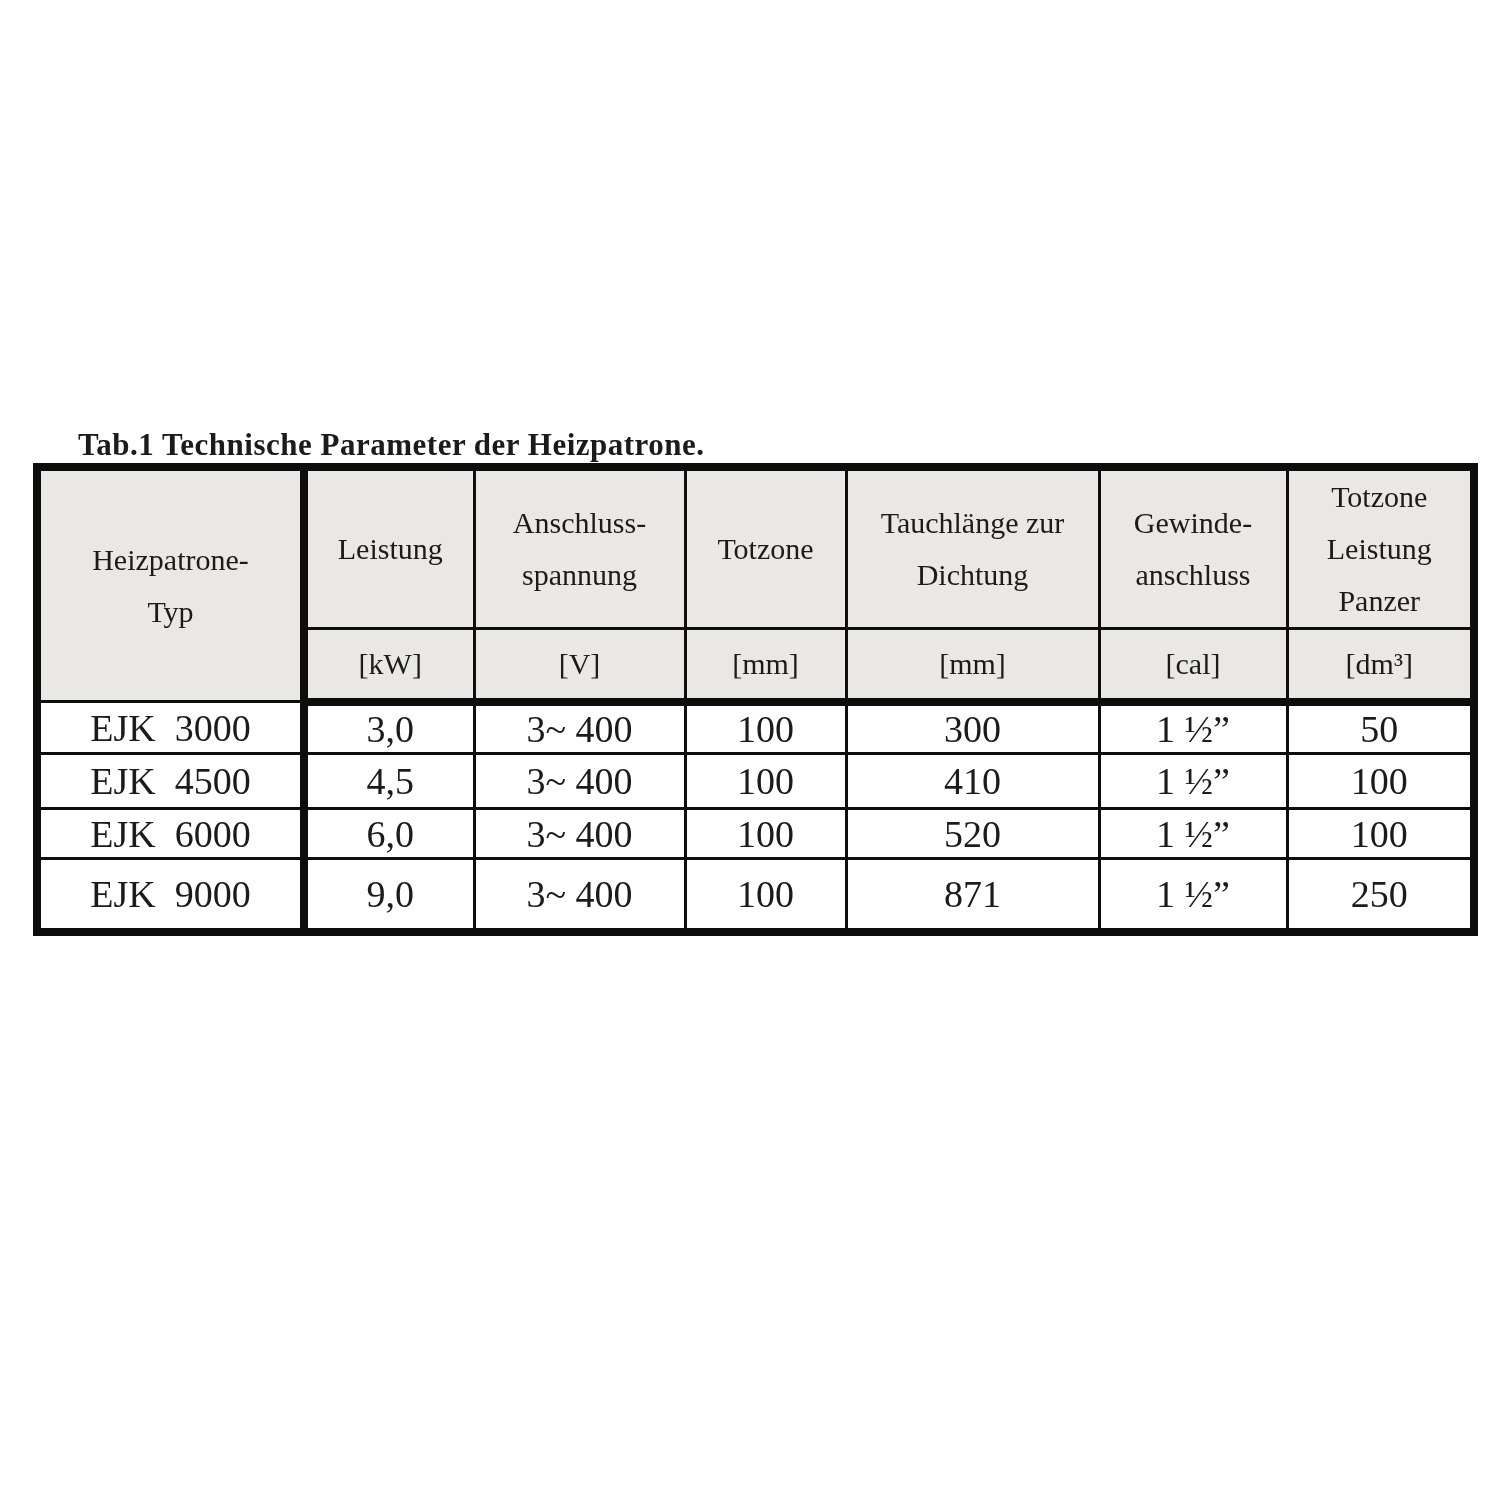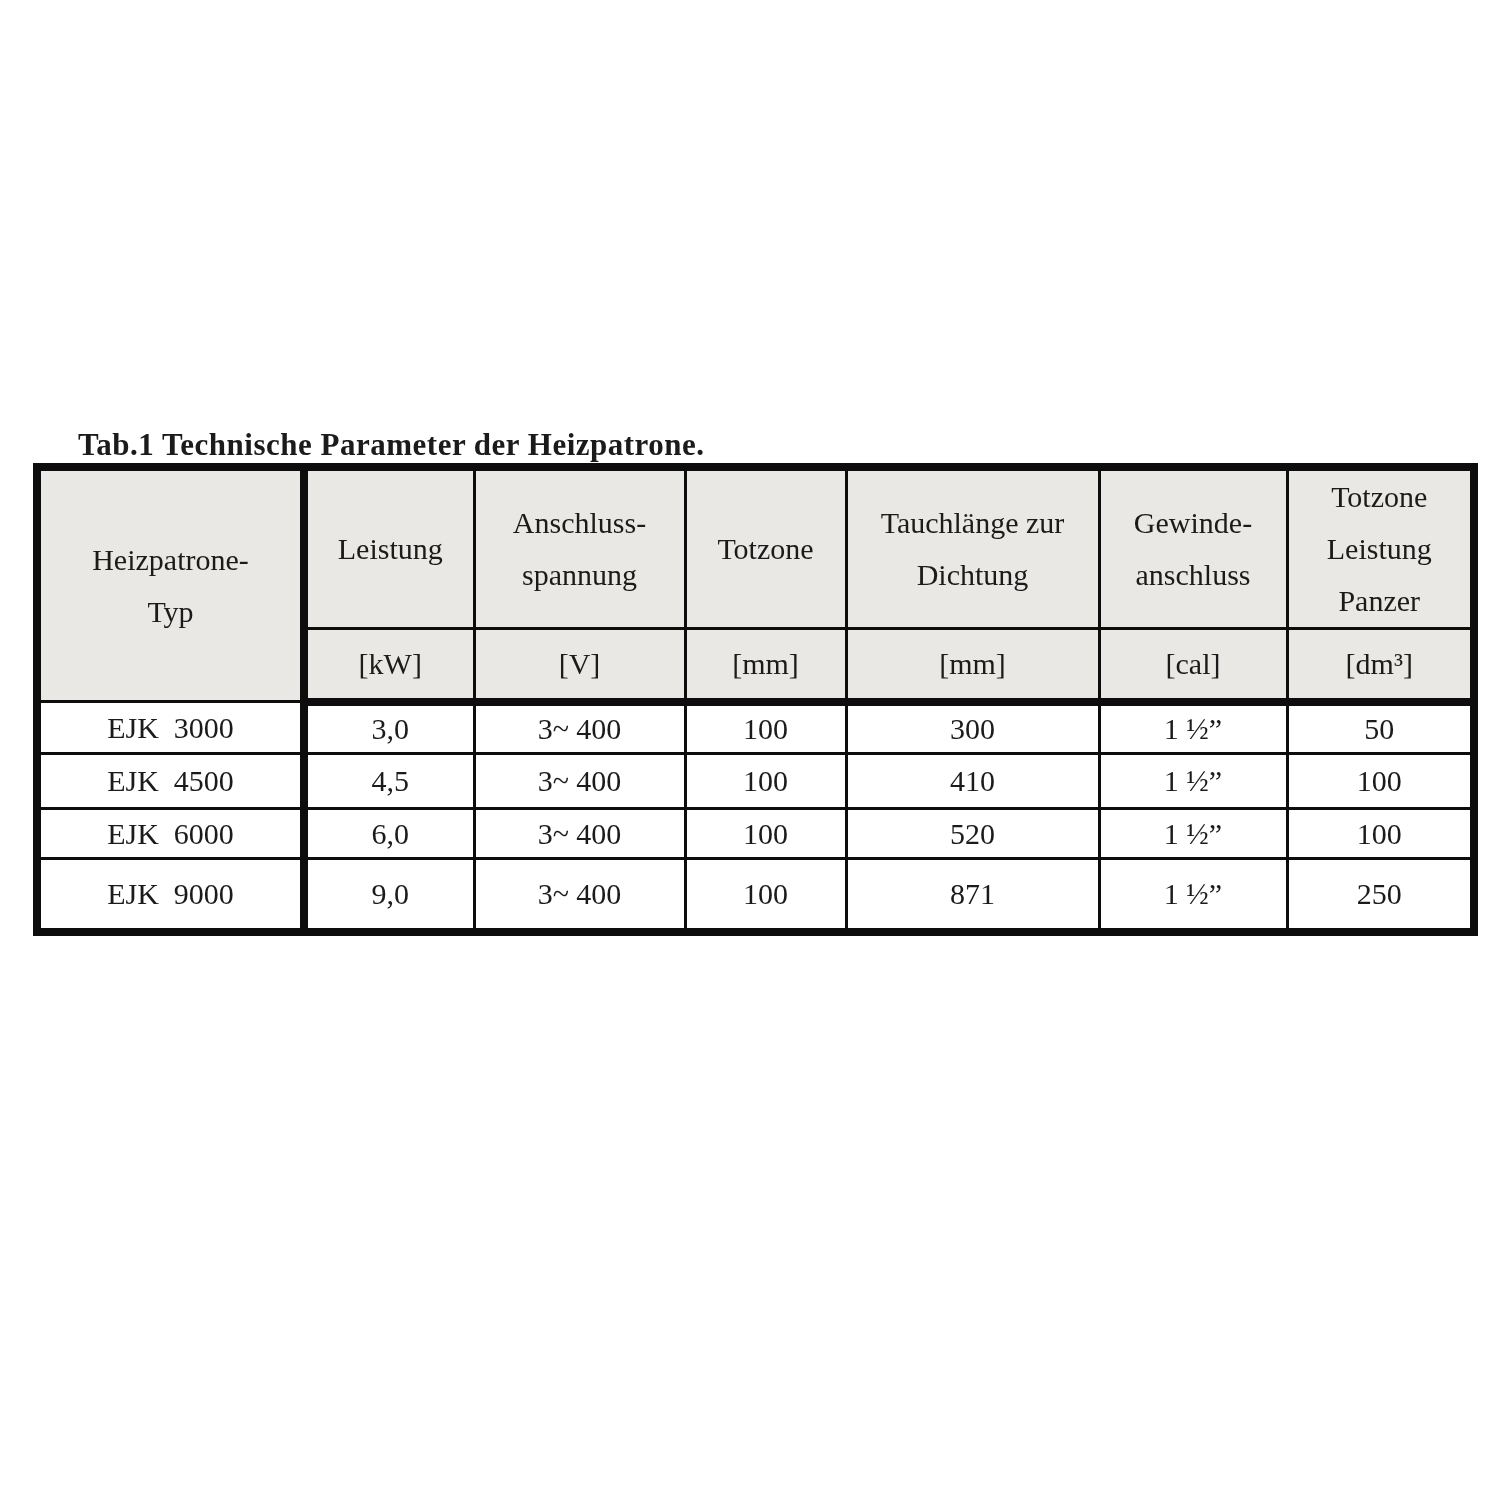--- a/index.html
+++ b/index.html
@@ -43,21 +43,21 @@
     color:var(--text);
     overflow:hidden;
   }
   .params-table th{
     background:var(--header-bg);
     font-size:30px;
     line-height:52px;
   }
   .params-table td{
     background:var(--body-bg);
-    font-size:30px;
+    font-size:38px;
     line-height:34px;
   }
   
   .col-typ{border-right-width:8px !important;}
   .th-typ{border-bottom-width:8px;}
   tr.hdr-units th{border-bottom-width:8px;}
   
   tr.hdr-row1{height:150px;}
   tr.hdr-units{height:73px;margin-top:21px;}
   tr.body-r1{height:52px;}

